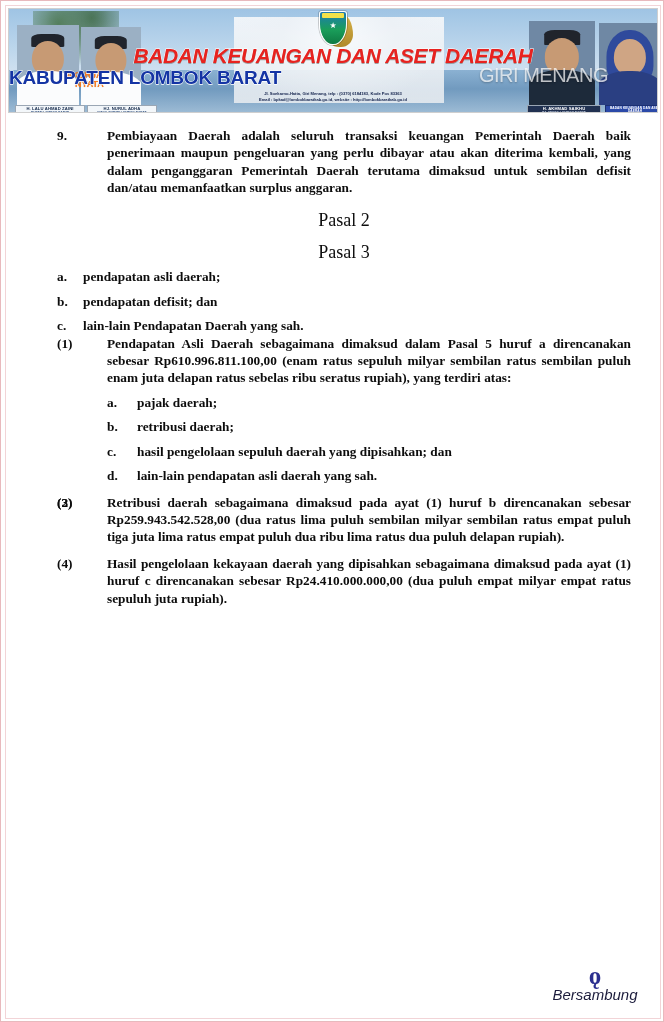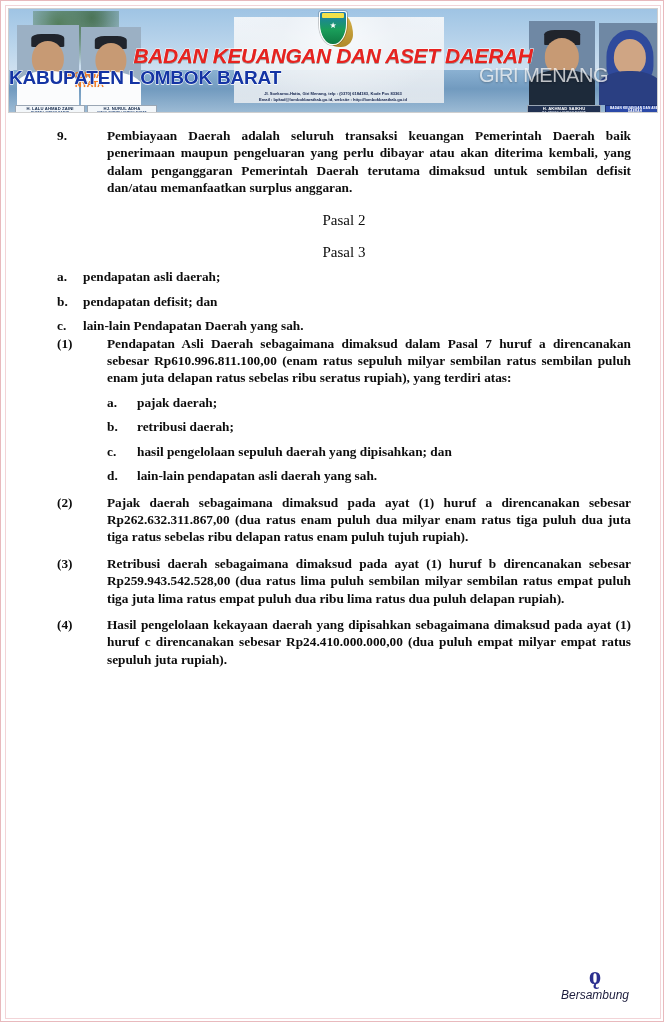--- a/index.html
+++ b/index.html
@@ -281,21 +281,21 @@
     left: 0;
     top: 0;
     width: 40px;
     text-align: left;
   }
   .num-item .marker.paren { width: 44px; }
 
   .pasal-head {
     text-align: center;
     font-weight: 400;
-    font-size: 15px;
+    font-size: 18px;
     line-height: 17.4px;
     margin: 15px 0 6px 0;
   }
   .plain-par { margin: 0; }
 
   
   .let-item {
     position: relative;
     padding-left: 26px;
     margin-top: 7px;
@@ -325,21 +325,21 @@
     line-height: 26px;
     font-family: "Liberation Serif", serif;
     font-size: 25px;
     font-weight: 700;
     color: #2b2f8f;
   }
   .footer-mark .caption {
     display: block;
     font-family: "Liberation Sans", sans-serif;
     font-style: italic;
-    font-size: 12px;
+    font-size: 15px;
     line-height: 12px;
     color: #1c1c3c;
     text-align: center;
   }
 </style>
 </head>
 <body>
 
 <div class="page">
   <div class="page-inner-rule"></div>
@@ -425,21 +425,21 @@
       <span>pendapatan defisit; dan</span>
     </div>
     <div class="txt let-item">
       <span class="marker">c.</span>
       <span>lain-lain Pendapatan Daerah yang sah.</span>
     </div>
 
 
     <div class="txt num-item">
       <span class="marker paren">(1)</span>
-      <span>Pendapatan Asli Daerah sebagaimana dimaksud dalam Pasal 7 huruf a direncanakan sebesar Rp610.996.811.100,00 (enam ratus sepuluh milyar sembilan ratus sembilan puluh enam juta delapan ratus sebelas ribu seratus rupiah), yang terdiri atas:</span>
+      <span>Pendapatan Asli Daerah sebagaimana dimaksud dalam Pasal 5 huruf a direncanakan sebesar Rp610.996.811.100,00 (enam ratus sepuluh milyar sembilan ratus sembilan puluh enam juta delapan ratus sebelas ribu seratus rupiah), yang terdiri atas:</span>
     </div>
 
     <div class="sub-list">
       <div class="txt let-item">
         <span class="marker">a.</span>
         <span>pajak daerah;</span>
       </div>
       <div class="txt let-item">
         <span class="marker">b.</span>
         <span>retribusi daerah;</span>
@@ -449,21 +449,20 @@
         <span>hasil pengelolaan sepuluh daerah yang dipisahkan; dan</span>
       </div>
       <div class="txt let-item">
         <span class="marker">d.</span>
         <span>lain-lain pendapatan asli daerah yang sah.</span>
       </div>
     </div>
 
     <div class="txt num-item ayat">
       <span class="marker paren">(2)</span>
-      <span>Pajak daerah sebagaimana dimaksud pada ayat (1) huruf a direncanakan sebesar Rp262.632.311.867,00 (dua ratus enam puluh dua milyar enam ratus tiga puluh dua juta tiga ratus sebelas ribu delapan ratus enam puluh tujuh rupiah).</span>
     </div>
 
     <div class="txt num-item ayat">
       <span class="marker paren">(3)</span>
       <span>Retribusi daerah sebagaimana dimaksud pada ayat (1) huruf b direncanakan sebesar Rp259.943.542.528,00 (dua ratus lima puluh sembilan milyar sembilan ratus empat puluh tiga juta lima ratus empat puluh dua ribu lima ratus dua puluh delapan rupiah).</span>
     </div>
 
     <div class="txt num-item ayat">
       <span class="marker paren">(4)</span>
       <span>Hasil pengelolaan kekayaan daerah yang dipisahkan sebagaimana dimaksud pada ayat (1) huruf c direncanakan sebesar Rp24.410.000.000,00 (dua puluh empat milyar empat ratus sepuluh juta rupiah).</span>

